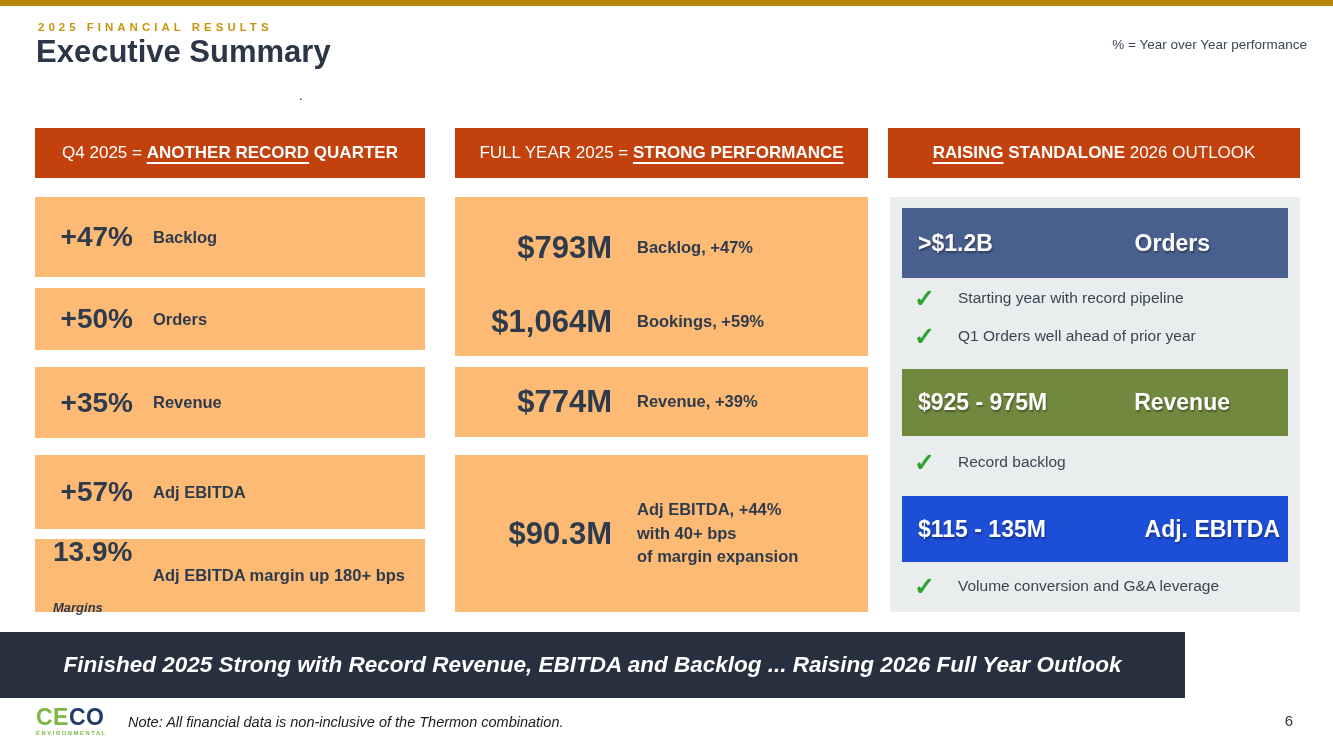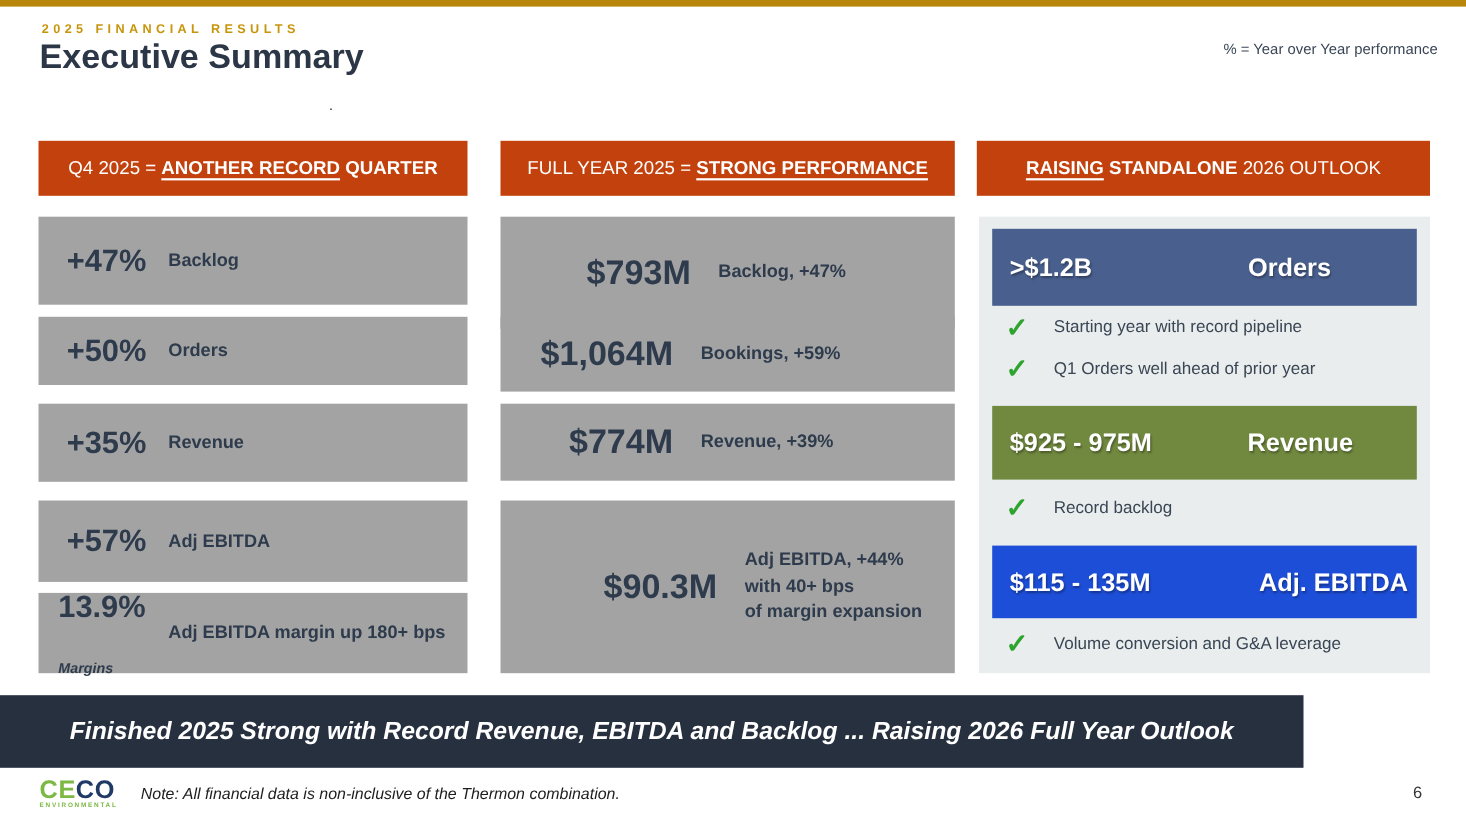--- a/index.html
+++ b/index.html
@@ -13,32 +13,32 @@
   .stray{position:absolute;left:299px;top:88px;font-size:13px;color:#222;}
 
   .col-header{position:absolute;top:128px;height:50px;background:#c2410c;color:#fff;
               display:flex;align-items:center;justify-content:center;font-size:17px;white-space:pre;}
   #h-q4{left:35px;width:390px;}
   #h-fy{left:455px;width:413px;}
   #h-ol{left:888px;width:412px;}
   .hdr-u{font-weight:bold;text-decoration:underline;text-underline-offset:4px;text-decoration-thickness:2px;}
   .hdr-b{font-weight:bold;}
 
-  .row{position:absolute;background:#a3a3a3;display:flex;align-items:center;}
+  .row{position:absolute;background:#fdba74;display:flex;align-items:center;}
   .lrow{left:35px;width:390px;padding-left:18px;box-sizing:border-box;}
   #l1{top:197px;height:80px;} #l2{top:288px;height:62px;} #l3{top:367px;height:71px;}
   #l4{top:455px;height:74px;} #l5{top:539px;height:73px;}
   .l-val{flex:0 0 80px;text-align:right;font-size:28px;font-weight:bold;color:#2E3B4C;}
   .l-val.stack{display:flex;flex-direction:column;align-items:flex-start;line-height:1;gap:32px;}
   .l-sub{font-size:13px;font-weight:bold;font-style:italic;margin-top:3px;}
   .l-label{margin-left:20px;font-size:16.5px;font-weight:bold;color:#2E3B4C;}
 
   .mrow{left:455px;width:413px;box-sizing:border-box;}
-  #m1{top:197px;height:102px;padding-left:16px;} #m2{top:288px;height:68px;} #m3{top:367px;height:70px;}
-  #m4{top:455px;height:157px;padding-left:40px;}
+  #m1{top:197px;height:102px;} #m2{top:288px;height:68px;} #m3{top:367px;height:70px;}
+  #m4{top:455px;height:157px;}
   .m-val{flex:0 0 157px;text-align:right;font-size:31px;font-weight:bold;color:#2E3B4C;}
   .m-label{margin-left:25px;font-size:16.5px;font-weight:bold;color:#2E3B4C;line-height:1.45;}
   .m-label span{display:block;}
 
   .panel{position:absolute;left:890px;top:197px;width:410px;height:415px;background:#E9EDED;}
   .band{position:absolute;left:12px;width:386px;display:flex;align-items:center;color:#fff;
         padding-left:16px;box-sizing:border-box;text-shadow:1px 2px 2px rgba(0,0,0,0.35);}
   #b0{top:11px;height:70px;} #b1{top:172px;height:67px;} #b2{top:299px;height:66px;}
   .b-val{font-size:23px;font-weight:bold;}
   .b-label{margin-left:auto;font-size:23px;font-weight:bold;}

